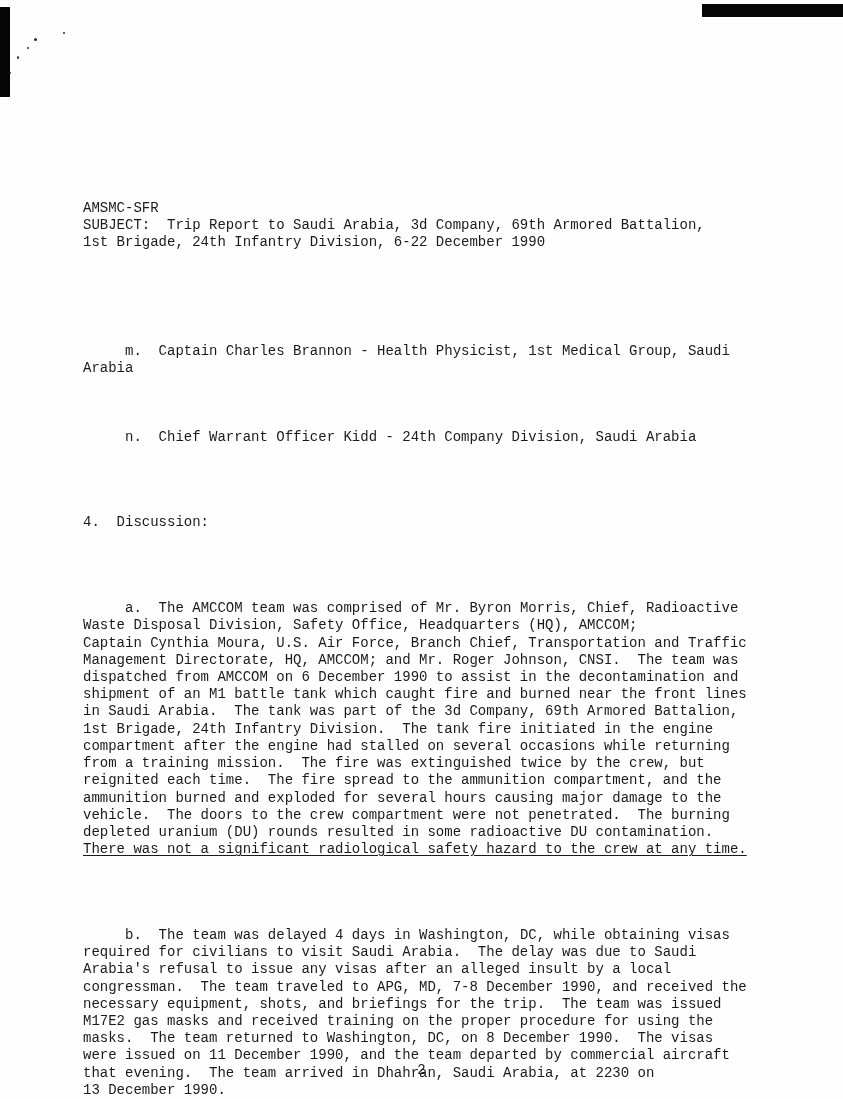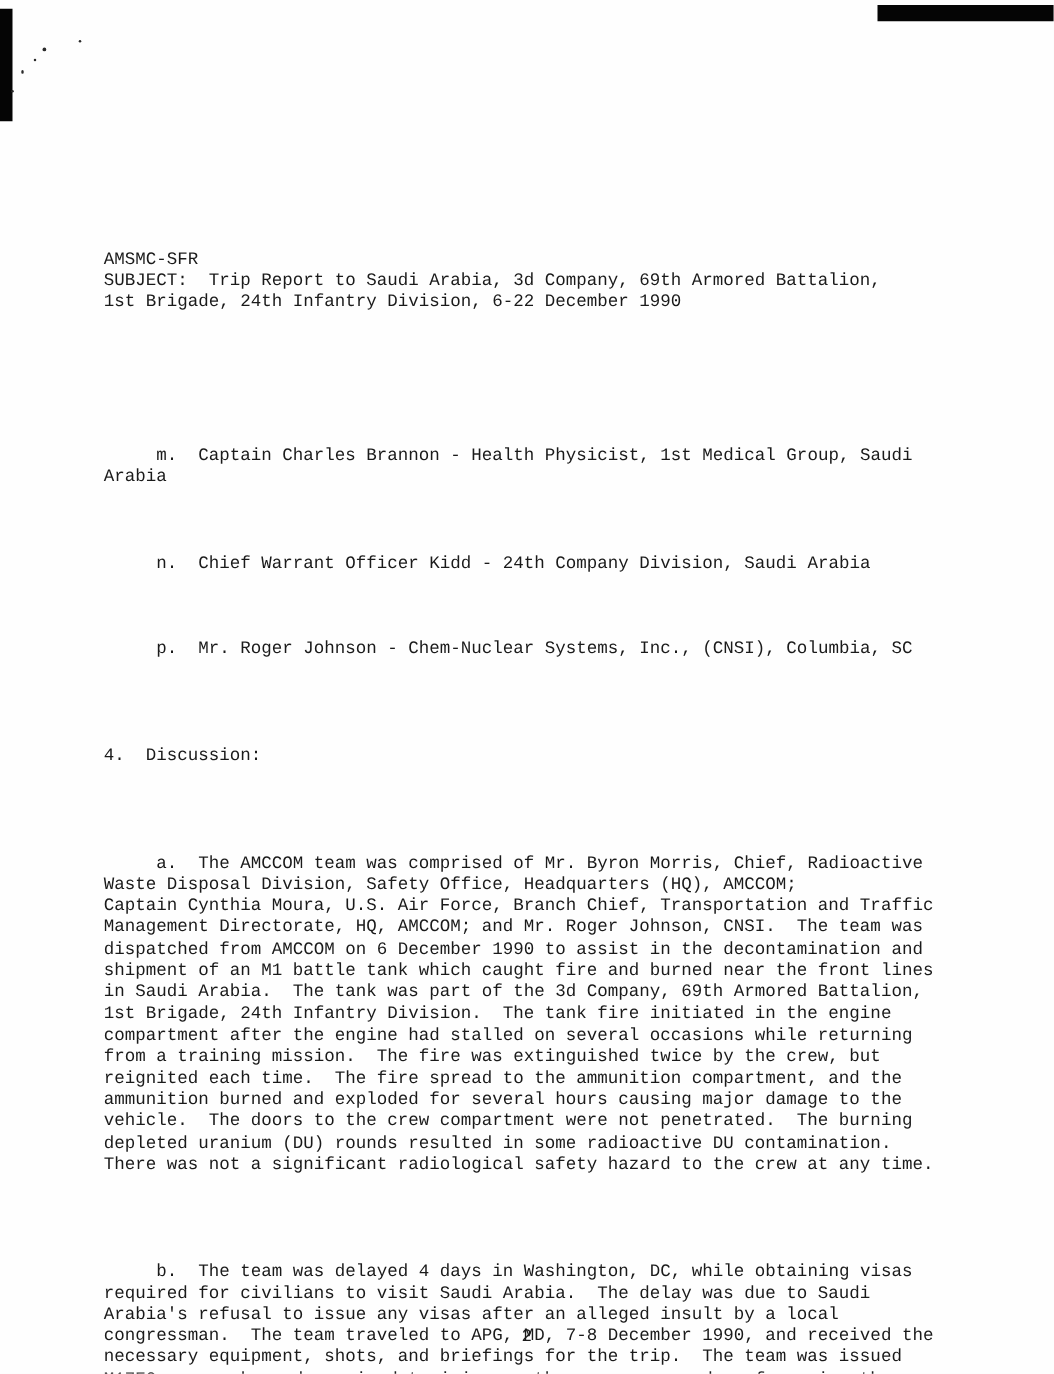--- a/index.html
+++ b/index.html
@@ -55,23 +55,24 @@
     width: 705px;
     font-size: 14px;
     line-height: 17.2px;
     white-space: pre-wrap;
     letter-spacing: 0px;
   }
   .para {
     margin: 0 0 17px 0;
   }
   .para.header-block {
-    margin-bottom: 54px;
+    margin-bottom: 40px;
   }
   .underlined {
+    text-decoration: underline;
     text-underline-offset: 2px;
   }
   .page-number {
     position: absolute;
     left: 0;
     top: 1062px;
     width: 843px;
     text-align: center;
     font-size: 14px;
   }
@@ -91,21 +92,20 @@
 
   <div class="content">
 
     <div class="para header-block"><span>AMSMC-SFR</span><span>
 </span><span>SUBJECT:  Trip Report to Saudi Arabia, 3d Company, 69th Armored Battalion,
 1st Brigade, 24th Infantry Division, 6-22 December 1990</span></div>
 
     <p class="para">     m.  Captain Charles Brannon - Health Physicist, 1st Medical Group, Saudi
 Arabia</p>
     <p class="para">     n.  Chief Warrant Officer Kidd - 24th Company Division, Saudi Arabia</p>
-    <p class="para">     p.  Mr. Roger Johnson - Chem-Nuclear Systems, Inc., (CNSI), Columbia, SC</p>
 
     <p class="para">4.  Discussion:</p>
 
     <div class="para"><span>     a.  The AMCCOM team was comprised of Mr. Byron Morris, Chief, Radioactive
 Waste Disposal Division, Safety Office, Headquarters (HQ), AMCCOM;
 Captain Cynthia Moura, U.S. Air Force, Branch Chief, Transportation and Traffic
 Management Directorate, HQ, AMCCOM; and Mr. Roger Johnson, CNSI.  The team was
 dispatched from AMCCOM on 6 December 1990 to assist in the decontamination and
 shipment of an M1 battle tank which caught fire and burned near the front lines
 in Saudi Arabia.  The tank was part of the 3d Company, 69th Armored Battalion,

